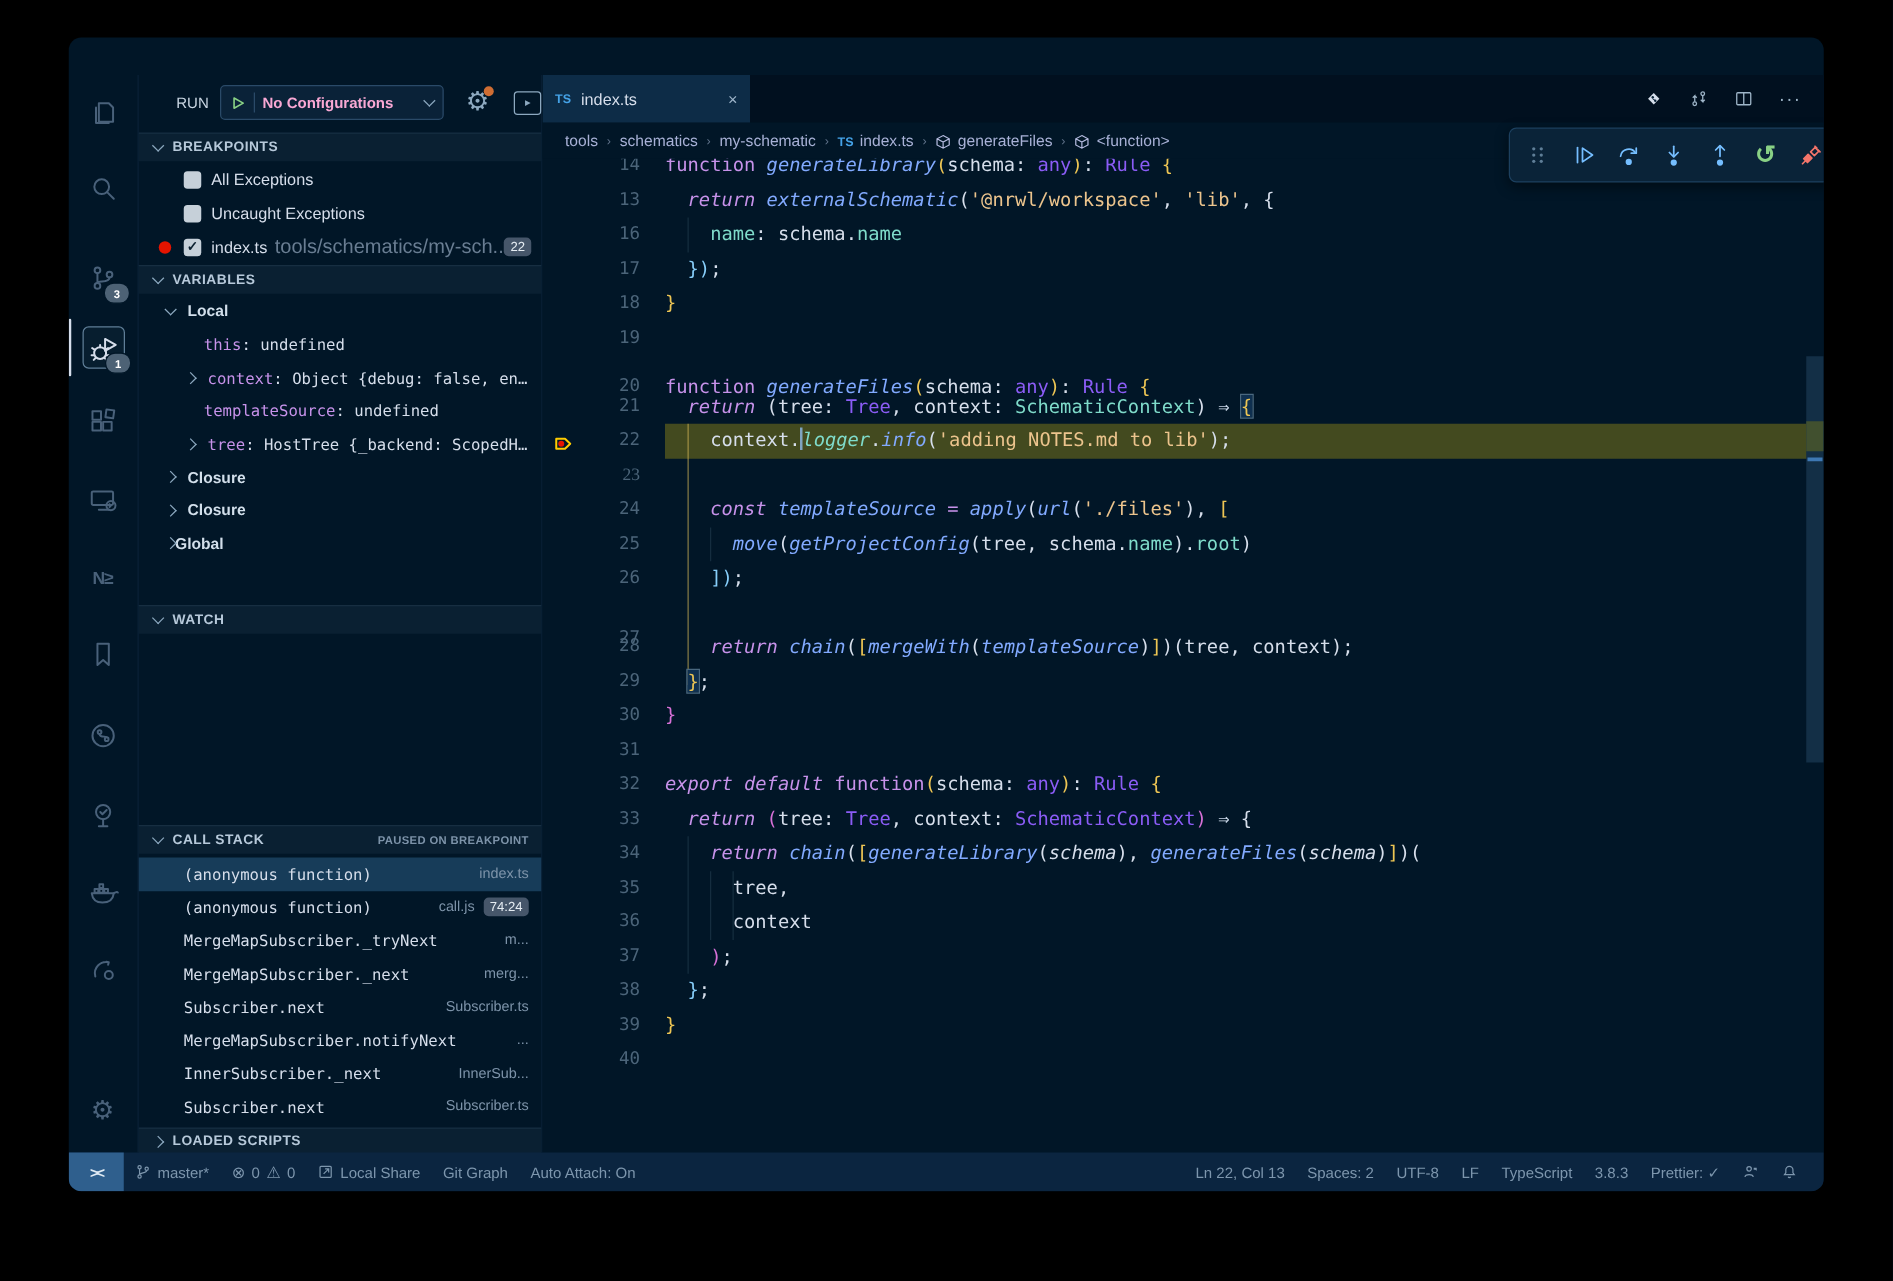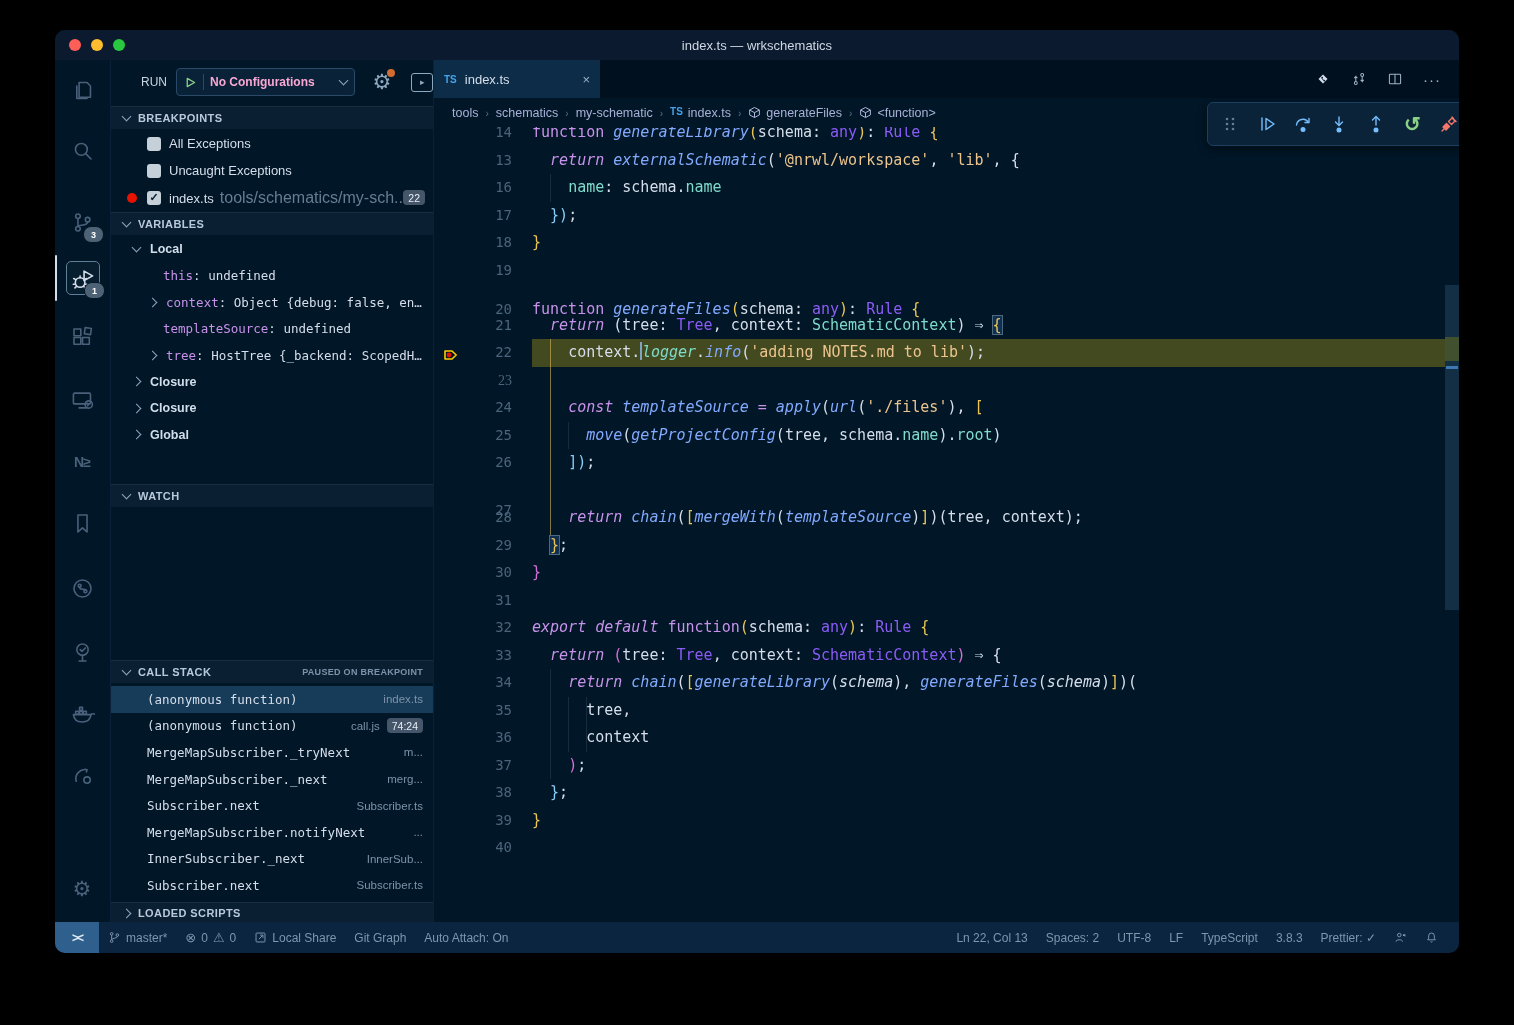--- a/index.html
+++ b/index.html
@@ -68,21 +68,21 @@
   .tab{width:146px;background:#0d2c47;display:flex;align-items:center;padding:0 10px;gap:8px;flex:none;}
   .tab-ts{color:#45a3e8;font-size:10px;font-weight:bold;}
   .tab-label{font-size:13px;color:#d6deeb;flex:1;}
   .tab-close{color:#9db4c9;font-size:13px;}
   .tab-actions{margin-left:auto;display:flex;align-items:center;gap:20px;padding-right:18px;color:#9fb6c9;}
   .tab-actions svg{width:16px;height:16px;}
   .more-dots{font-size:15px;letter-spacing:1px;color:#9fb6c9;}
   .breadcrumbs{position:absolute;top:38px;left:0;right:0;height:29px;background:#011627;z-index:4;
     display:flex;align-items:center;padding-left:18px;font-size:12.5px;color:#a8b1d6;gap:7px;}
   .bc-sep{color:#5f7189;font-size:10px;margin-top:1px;}
-  .bc-item{display:flex;align-items:flex-start;gap:5px;white-space:nowrap;}
+  .bc-item{display:flex;align-items:flex-end;gap:5px;white-space:nowrap;}
   .bc-ts{color:#45a3e8;font-weight:bold;font-size:10px;}
   .bc-sym{display:flex;}
   .code-layer{position:absolute;inset:0;font-family:"DejaVu Sans Mono",monospace;font-size:15px;z-index:1;}
   .code-line{position:absolute;left:0;right:14px;height:27.5px;line-height:27.5px;}
   .code-line.hl{background:linear-gradient(to right,transparent 98px,#434a1f 98px);}
   .ln{position:absolute;left:30px;width:48px;text-align:right;color:#4b6479;font-size:14px;}
   .code-text{position:absolute;left:98px;white-space:pre;z-index:2;}
   .bp-glyph{position:absolute;left:9px;top:6px;}
   .guide{position:absolute;width:1px;background:rgba(95,126,151,.22);z-index:1;}
   .guide.gold{background:rgba(218,186,90,.6);}
@@ -115,26 +115,20 @@
   .sb-item{display:flex;align-items:center;gap:5px;padding:0 9px;height:100%;white-space:nowrap;}
   .sb-remote{width:44px;background:#2f5f8d;color:#e2ecf5;justify-content:center;font-weight:bold;
     letter-spacing:-2px;font-size:12px;padding:0;}
   .sb-glyph{font-size:13px;}
   .sb-item svg{width:13px;height:13px;}
 </style>
 </head>
 <body>
 
 <div class="window">
-  <div class="titlebar">
-    <span class="tl tl-red"></span>
-    <span class="tl tl-yellow"></span>
-    <span class="tl tl-green"></span>
-    <span class="win-title">index.ts — wrkschematics</span>
-  </div>
 
   <div class="main">
     <div class="activitybar" id="activitybar">
       <div class="ab-indicator"></div>
     <div class="ab-item" style="top: 14px;">
           <span style="display:flex">
             <svg viewBox="0 0 22 22" fill="none" stroke="currentColor" stroke-width="1.4" stroke-linecap="round" stroke-linejoin="round">
               <path d="M8 4 h7 l3 3 v10 h-10 z"></path>
               <path d="M6 7 v11 h9"></path>
             </svg>
@@ -310,21 +304,21 @@
           <div class="var-row" style="top: 308.5px;">
             <span class="chev chev-right" style="margin-left:22px"></span>
         <span class="var-group-label" style="margin-left:10px">Closure</span>
           </div>
           <div class="var-row" style="top: 335px;">
             <span class="chev chev-right" style="margin-left:22px"></span>
         <span class="var-group-label" style="margin-left:10px">Closure</span>
           </div>
           <div class="var-row" style="top: 361.5px;">
             <span class="chev chev-right" style="margin-left:22px"></span>
-        <span class="var-group-label" style="margin-left:10px">Global</span>
+        <span class="var-group-label" style="">Global</span>
           </div>
         </div>
 
       <div class="section-header" style="top:424px">
         <span class="chev chev-down"></span>
         <span>WATCH</span>
       </div>
 
       <div class="section-header" style="top:600px">
         <span class="chev chev-down"></span>

